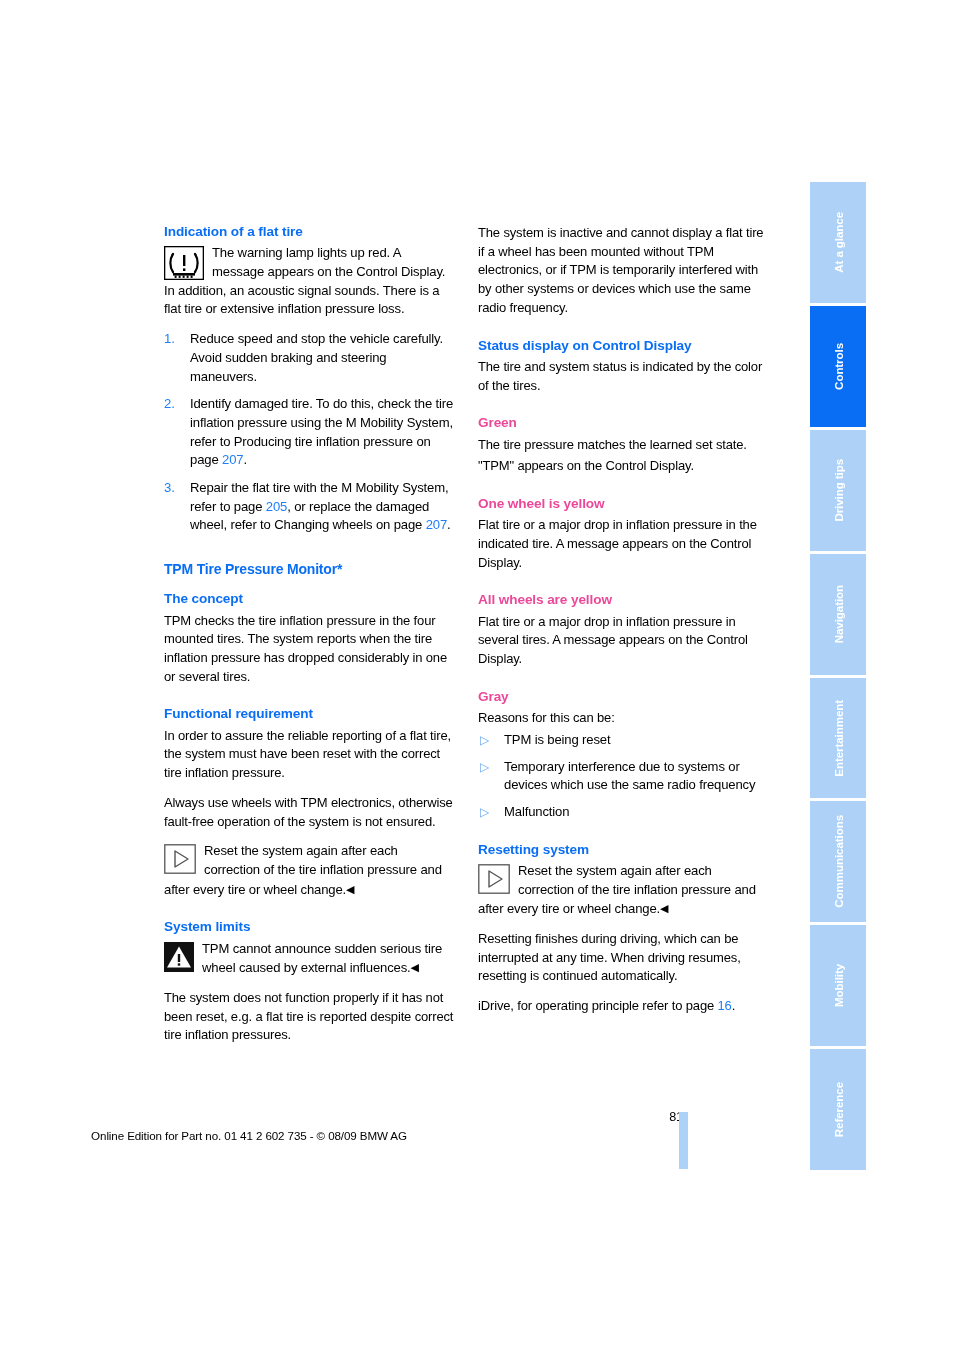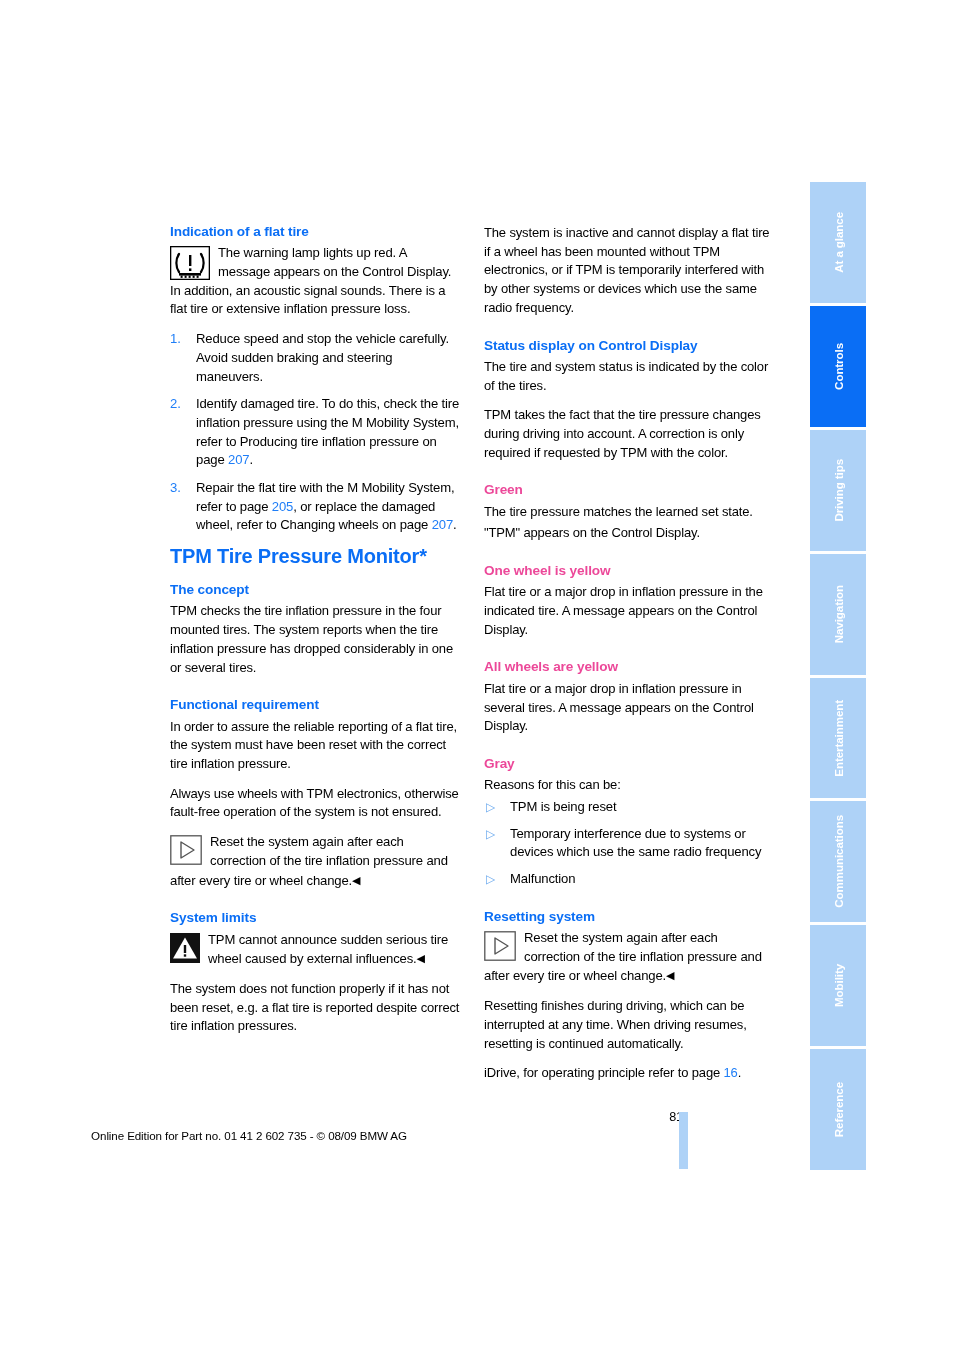--- a/index.html
+++ b/index.html
@@ -15,39 +15,39 @@
     position: relative;
     width: 954px;
     height: 1350px;
     background: #ffffff;
     overflow: hidden;
   }
 
   
   .content {
     position: absolute;
-    left: 170px;
+    left: 164px;
     top: 224px;
     width: 610px;
     display: flex;
     gap: 24px;
   }
 
   .col {
     width: 290px;
   }
 
   
   h1.chapter-title {
-    font-size: 20px;
+    font-size: 14px;
     font-weight: bold;
     color: #0a6ef5;
     letter-spacing: -0.2px;
     line-height: 1.15;
-    margin: 10px 0 14px 0;
+    margin: 26px 0 14px 0;
   }
 
   h2.section-head {
     font-size: 13.6px;
     font-weight: bold;
     color: #0a6ef5;
     letter-spacing: -0.1px;
     line-height: 1.2;
     margin: 0 0 4px 0;
   }
@@ -283,21 +283,20 @@
       <p class="body">The system does not function properly if it has not been reset, e.g. a flat tire is reported despite correct tire inflation pressures.</p>
 
     </div>
 
     <div class="col">
 
       <p class="body">The system is inactive and cannot display a flat tire if a wheel has been mounted without TPM electronics, or if TPM is temporarily interfered with by other systems or devices which use the same radio frequency.</p>
 
       <h2 class="section-head spaced">Status display on Control Display</h2>
       <p class="body">The tire and system status is indicated by the color of the tires.</p>
-      <p class="body">TPM takes the fact that the tire pressure changes during driving into account. A correction is only required if requested by TPM with the color.</p>
 
       <h3 class="sub-head">Green</h3>
       <p class="body tight">The tire pressure matches the learned set state.</p>
       <p class="body">"TPM" appears on the Control Display.</p>
 
       <h3 class="sub-head">One wheel is yellow</h3>
       <p class="body">Flat tire or a major drop in inflation pressure in the indicated tire. A message appears on the Control Display.</p>
 
       <h3 class="sub-head">All wheels are yellow</h3>
       <p class="body">Flat tire or a major drop in inflation pressure in several tires. A message appears on the Control Display.</p>

